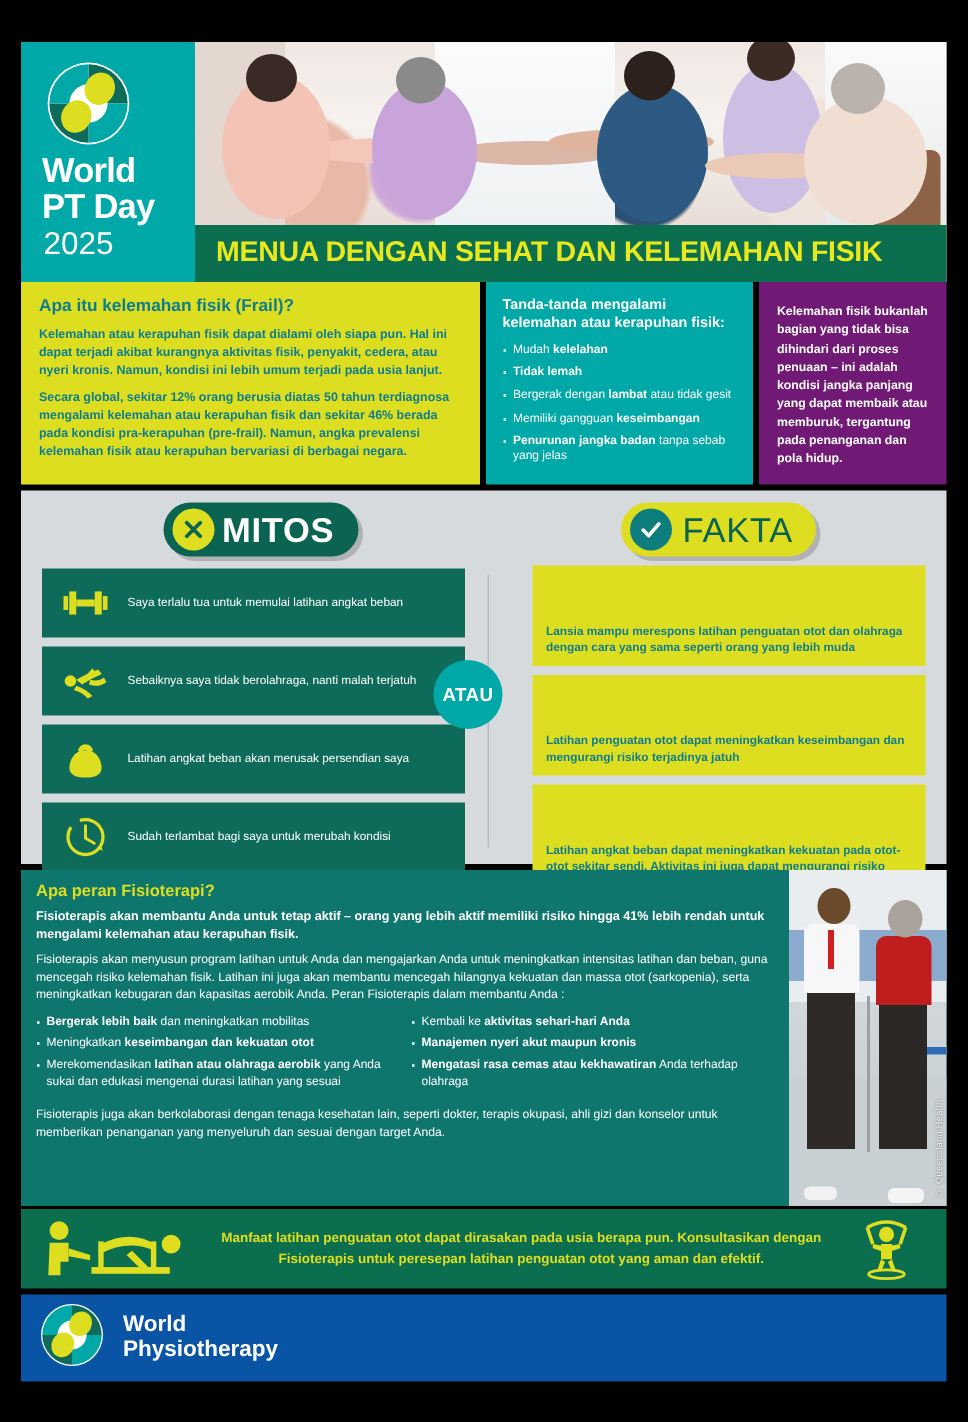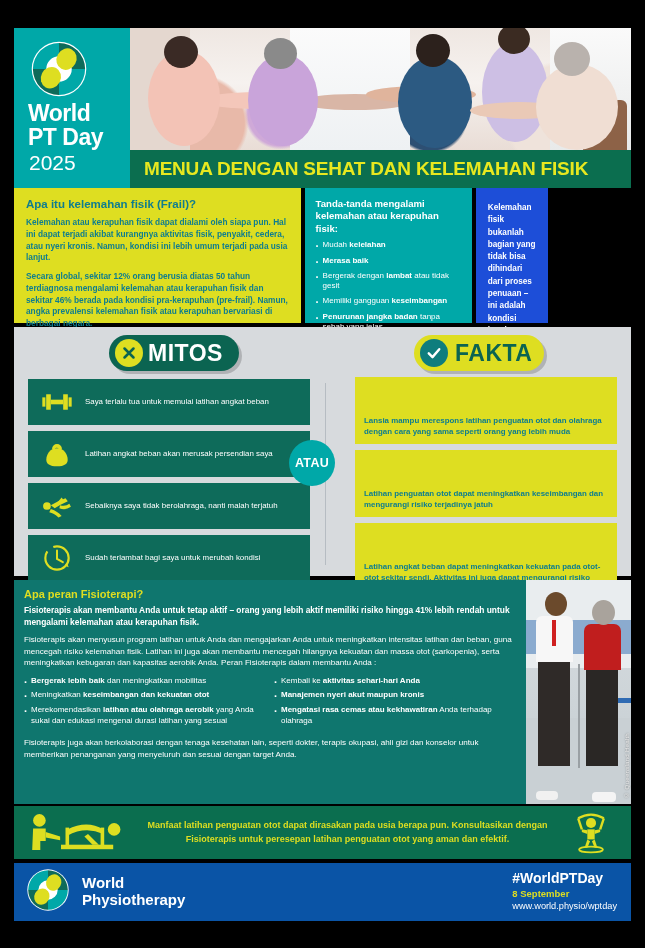--- a/index.html
+++ b/index.html
@@ -91,21 +91,21 @@
     display: flex; align-items: center;
   }
   .titlebar span {
     color: #e8e81f; font-size: 19px; font-weight: bold;
     letter-spacing: -0.2px; padding-left: 14px;
   }
 
   
   .introrow {
     position: absolute; left: 14px; top: 188px;
-    width: 534px; height: 135px;
+    width: 617px; height: 135px;
     display: flex; gap: 4px;
   }
   .card-yellow {
     width: 306px; background: #dede21;
     padding: 10px 12px 8px 12px;
   }
   .card-yellow h2 {
     color: #0e7d8f; font-size: 11.5px; font-weight: bold;
     margin-bottom: 7px;
   }
@@ -125,21 +125,21 @@
   .card-teal li {
     color: #ffffff; font-size: 8px; line-height: 1.28;
     margin-bottom: 5px; padding-left: 7px; position: relative;
   }
   .card-teal li:before {
     content: "·"; position: absolute; left: 0; top: -1px;
     font-size: 11px; font-weight: bold;
   }
   .card-teal li b { font-weight: bold; }
   .card-dark {
-    flex: 1; background: #1d4ed8;
+    flex: 1; background: #701a75;
     padding: 14px 12px;
     display: flex; align-items: flex-start;
   }
   .card-dark p {
     color: #ffffff; font-size: 8.2px; font-weight: bold;
     line-height: 1.5;
   }
 
   
   .mythfact {
@@ -159,21 +159,21 @@
   }
   .pill-mitos .ptxt {
     color: #ffffff; font-size: 23px; font-weight: bold;
     letter-spacing: 0.5px; margin-left: 5px;
   }
   .pill-fakta {
     left: 400px; width: 130px; background: #dede21;
     padding-left: 6px;
   }
   .pill-fakta .ptxt {
-    color: #0b6451; font-size: 23px; font-weight: bold;
+    color: #0b6451; font-size: 23px; font-weight: normal;
     letter-spacing: 0.5px; margin-left: 7px;
   }
   .badge-x, .badge-check {
     width: 28px; height: 28px; border-radius: 50%;
     display: flex; align-items: center; justify-content: center;
     flex: 0 0 28px;
   }
   .badge-x { background: #dede21; }
   .badge-check { background: #0e7d7d; }
 
@@ -363,21 +363,21 @@
   <div class="introrow">
     <div class="card-yellow">
       <h2>Apa itu kelemahan fisik (Frail)?</h2>
       <p>Kelemahan atau kerapuhan fisik dapat dialami oleh siapa pun. Hal ini dapat terjadi akibat kurangnya aktivitas fisik, penyakit, cedera, atau nyeri kronis. Namun, kondisi ini lebih umum terjadi pada usia lanjut.</p>
       <p>Secara global, sekitar 12% orang berusia diatas 50 tahun terdiagnosa mengalami kelemahan atau kerapuhan fisik dan sekitar 46% berada pada kondisi pra-kerapuhan (pre-frail). Namun, angka prevalensi kelemahan fisik atau kerapuhan bervariasi di berbagai negara.</p>
     </div>
     <div class="card-teal">
       <h3>Tanda-tanda mengalami kelemahan atau kerapuhan fisik:</h3>
       <ul id="signs-list">
           <li>Mudah <b>kelelahan</b></li>
-          <li><b>Merasa baik</b></li>
+          <li><b>Tidak lemah</b></li>
           <li>Bergerak dengan <b>lambat</b> atau tidak gesit</li>
           <li>Memiliki gangguan <b>keseimbangan</b></li>
           <li><b>Penurunan jangka badan</b> tanpa sebab yang jelas</li>
         </ul>
     </div>
     <div class="card-dark">
       <p>Kelemahan fisik bukanlah bagian yang tidak bisa dihindari dari proses penuaan – ini adalah kondisi jangka panjang yang dapat membaik atau memburuk, tergantung pada penanganan dan pola hidup.</p>
     </div>
   </div>
 
@@ -408,38 +408,38 @@
               <rect x="8" y="5" width="6" height="20" fill="#dede21"></rect>
               <rect x="14" y="12" width="16" height="6" fill="#dede21"></rect>
               <rect x="30" y="5" width="6" height="20" fill="#dede21"></rect>
               <rect x="37" y="9" width="4" height="12" fill="#dede21"></rect>
             </svg>
           </span>
           <p>Saya terlalu tua untuk memulai latihan angkat beban</p>
         </div>
         <div class="myth-item">
           <span class="myth-icon">
-            <svg width="30" height="28" viewBox="0 0 34 34">
-              <path d="M11 11 a6 6 0 0 1 12 0 h-4 a2.5 2.5 0 0 0 -4.6 0 z" fill="#dede21"></path>
-              <path d="M17 10 c9 0 13 8 13 14 0 5 -4 8 -13 8 s-13 -3 -13 -8 c0 -6 4 -14 13 -14 z" fill="#dede21"></path>
-            </svg>
-          </span>
-          <p>Latihan angkat beban akan merusak persendian saya</p>
-        </div>
-        <div class="myth-item">
-          <span class="myth-icon">
             <svg width="34" height="26" viewBox="0 0 44 30">
               <circle cx="9" cy="15" r="5" fill="#dede21"></circle>
               <path d="M14 14 q10 -6 19 -9 l3 4 q-9 4 -17 9 z" fill="#dede21"></path>
               <path d="M22 11 l6 -7 2 3 -5 6 z" fill="#dede21"></path>
               <path d="M26 14 q7 2 12 -2 l2 4 q-7 5 -15 2 z" fill="#dede21"></path>
               <path d="M14 19 q9 3 14 9 l-4 2 q-6 -6 -12 -7 z" fill="#dede21"></path>
             </svg>
           </span>
           <p>Sebaiknya saya tidak berolahraga, nanti malah terjatuh</p>
+        </div>
+        <div class="myth-item">
+          <span class="myth-icon">
+            <svg width="30" height="28" viewBox="0 0 34 34">
+              <path d="M11 11 a6 6 0 0 1 12 0 h-4 a2.5 2.5 0 0 0 -4.6 0 z" fill="#dede21"></path>
+              <path d="M17 10 c9 0 13 8 13 14 0 5 -4 8 -13 8 s-13 -3 -13 -8 c0 -6 4 -14 13 -14 z" fill="#dede21"></path>
+            </svg>
+          </span>
+          <p>Latihan angkat beban akan merusak persendian saya</p>
         </div>
         <div class="myth-item">
           <span class="myth-icon">
             <svg width="30" height="30" viewBox="0 0 36 36">
               <circle cx="18" cy="18" r="14" fill="none" stroke="#dede21" stroke-width="2.6" stroke-dasharray="52 9"></circle>
               <path d="M18 9 v10 l7 4" fill="none" stroke="#dede21" stroke-width="2.4" stroke-linecap="round"></path>
               <path d="M27 27 l5 2 -2 -5 z" fill="#dede21"></path>
             </svg>
           </span>
           <p>Sudah terlambat bagi saya untuk merubah kondisi</p>
@@ -541,20 +541,15 @@
         <path d="M50 95 A45 45 0 0 1 5 50 L28 50 A22 22 0 0 0 50 72 Z" fill="#0e6b5a"></path>
         <path d="M5 50 A45 45 0 0 1 50 5 L50 28 A22 22 0 0 0 28 50 Z" fill="#00a8a8"></path>
         <ellipse cx="63" cy="33" rx="17" ry="19" transform="rotate(28 63 33)" fill="#dede21"></ellipse>
         <ellipse cx="36" cy="65" rx="17" ry="19" transform="rotate(28 36 65)" fill="#dede21"></ellipse>
       </svg>
     </div>
     <div class="foot-name">
       <div>World</div>
       <div>Physiotherapy</div>
     </div>
-    <div class="foot-right">
-      <div class="foot-hash">#WorldPTDay</div>
-      <div class="foot-date">8 September</div>
-      <div class="foot-url">www.world.physio/wptday</div>
-    </div>
   </div>
 
 </div>
 
 </body></html>

